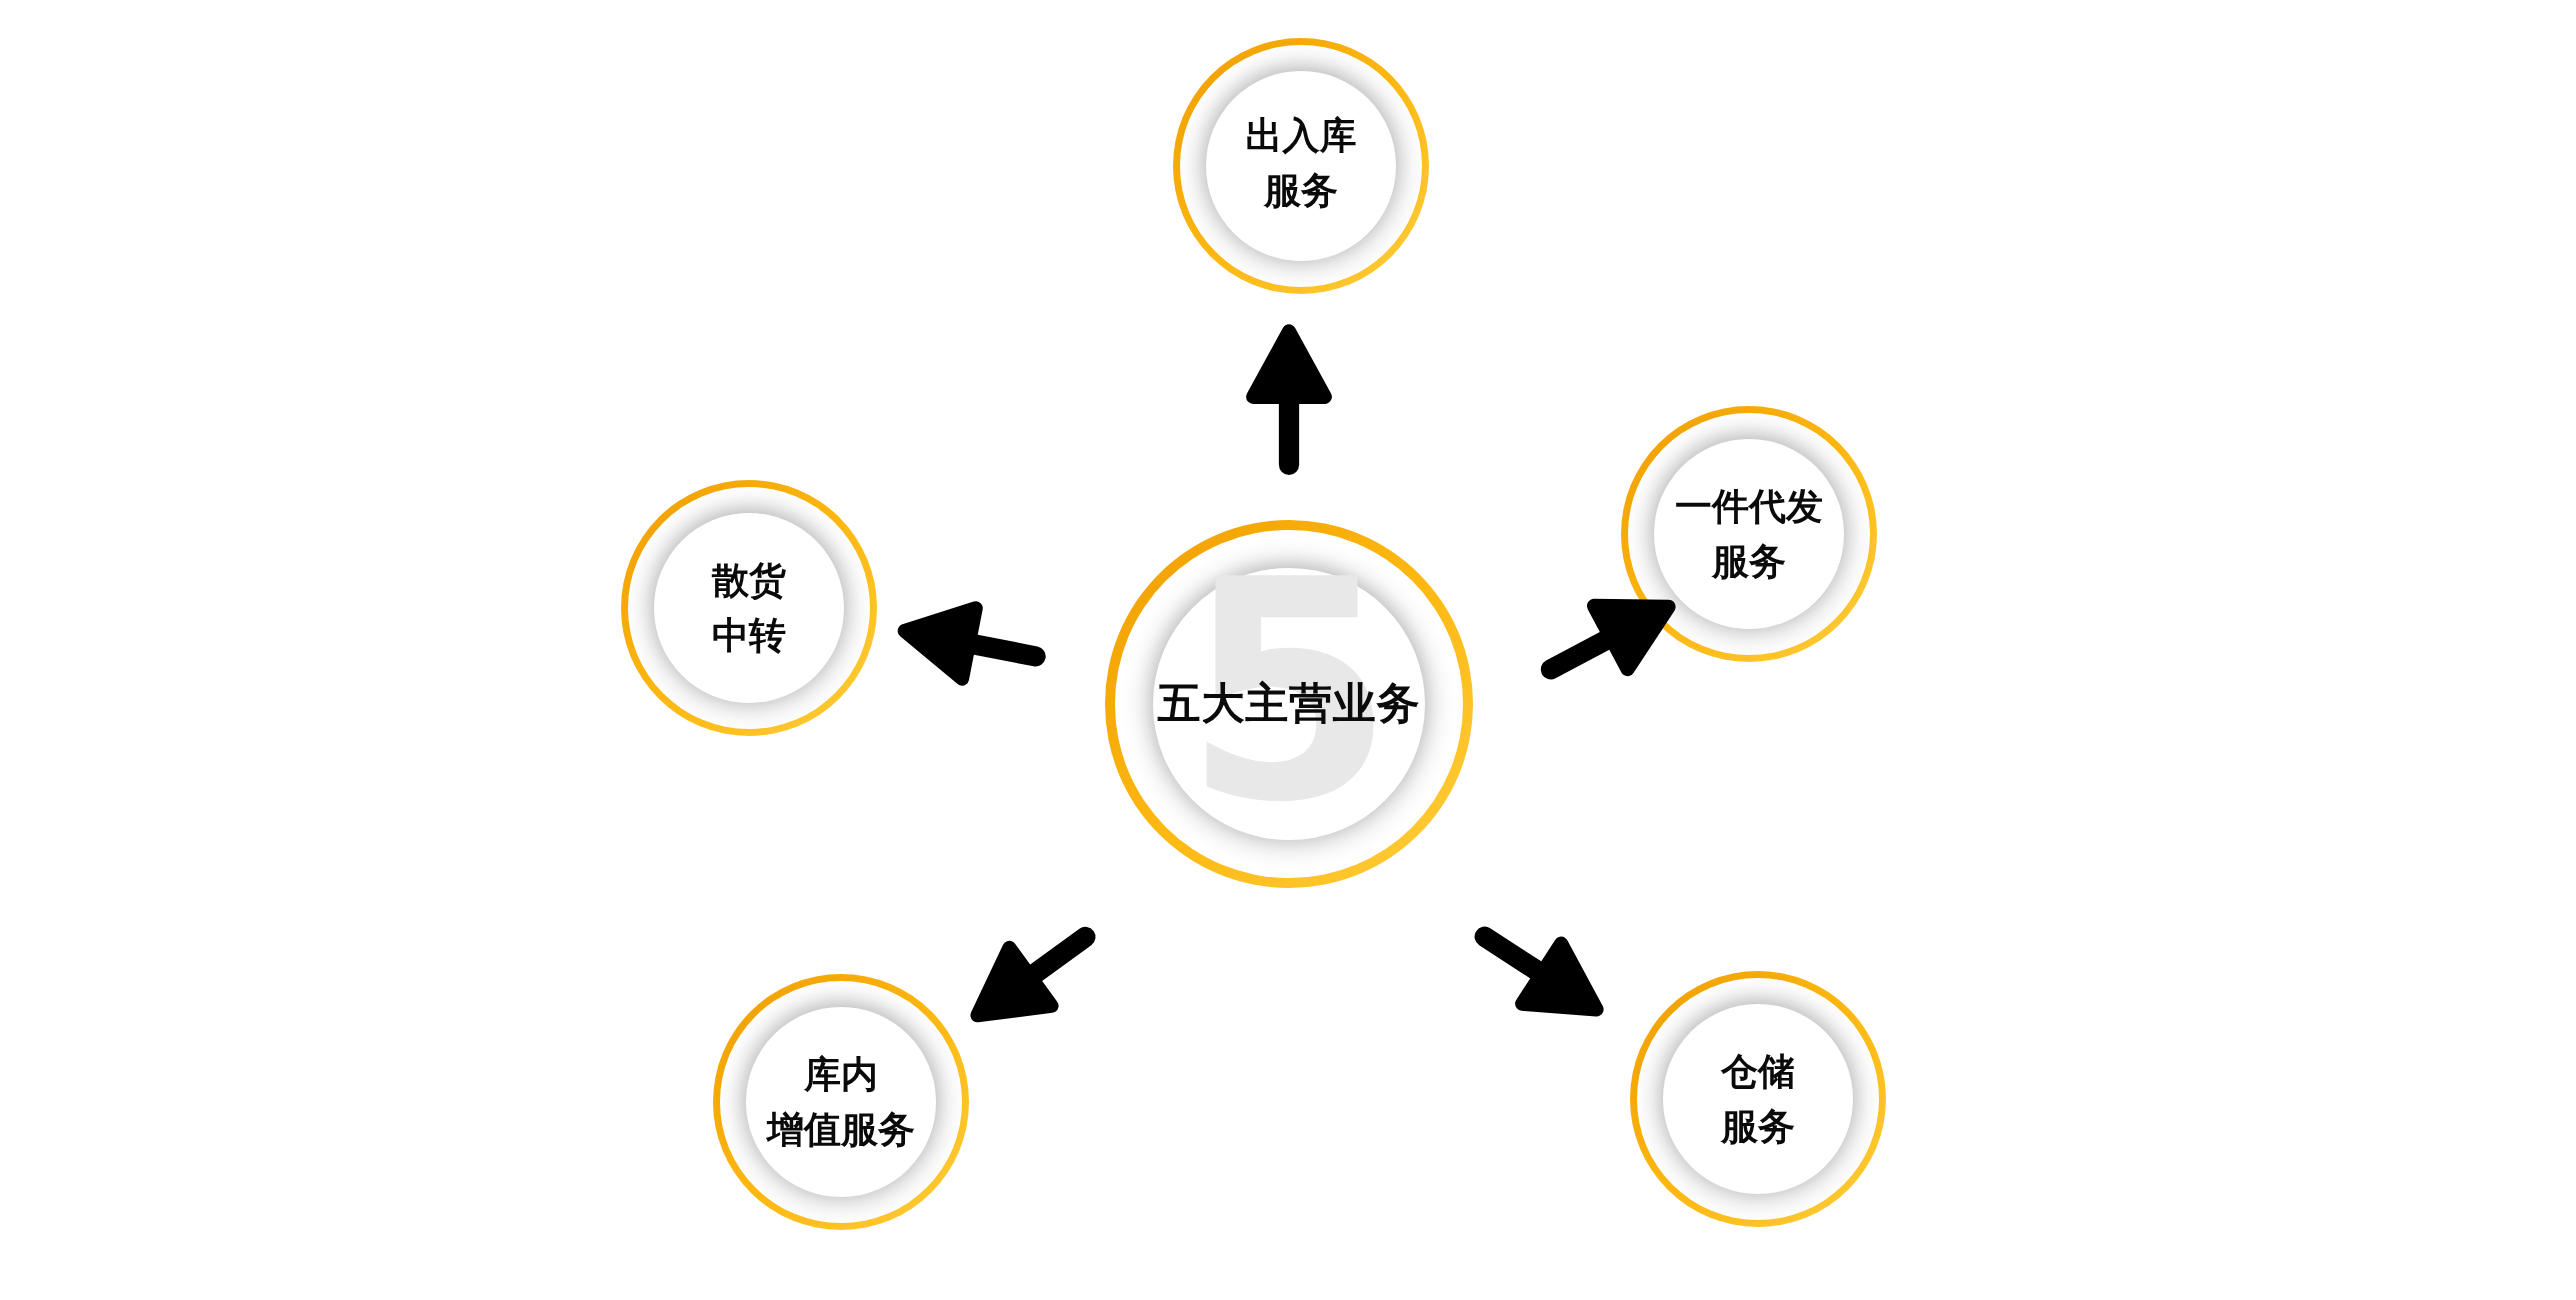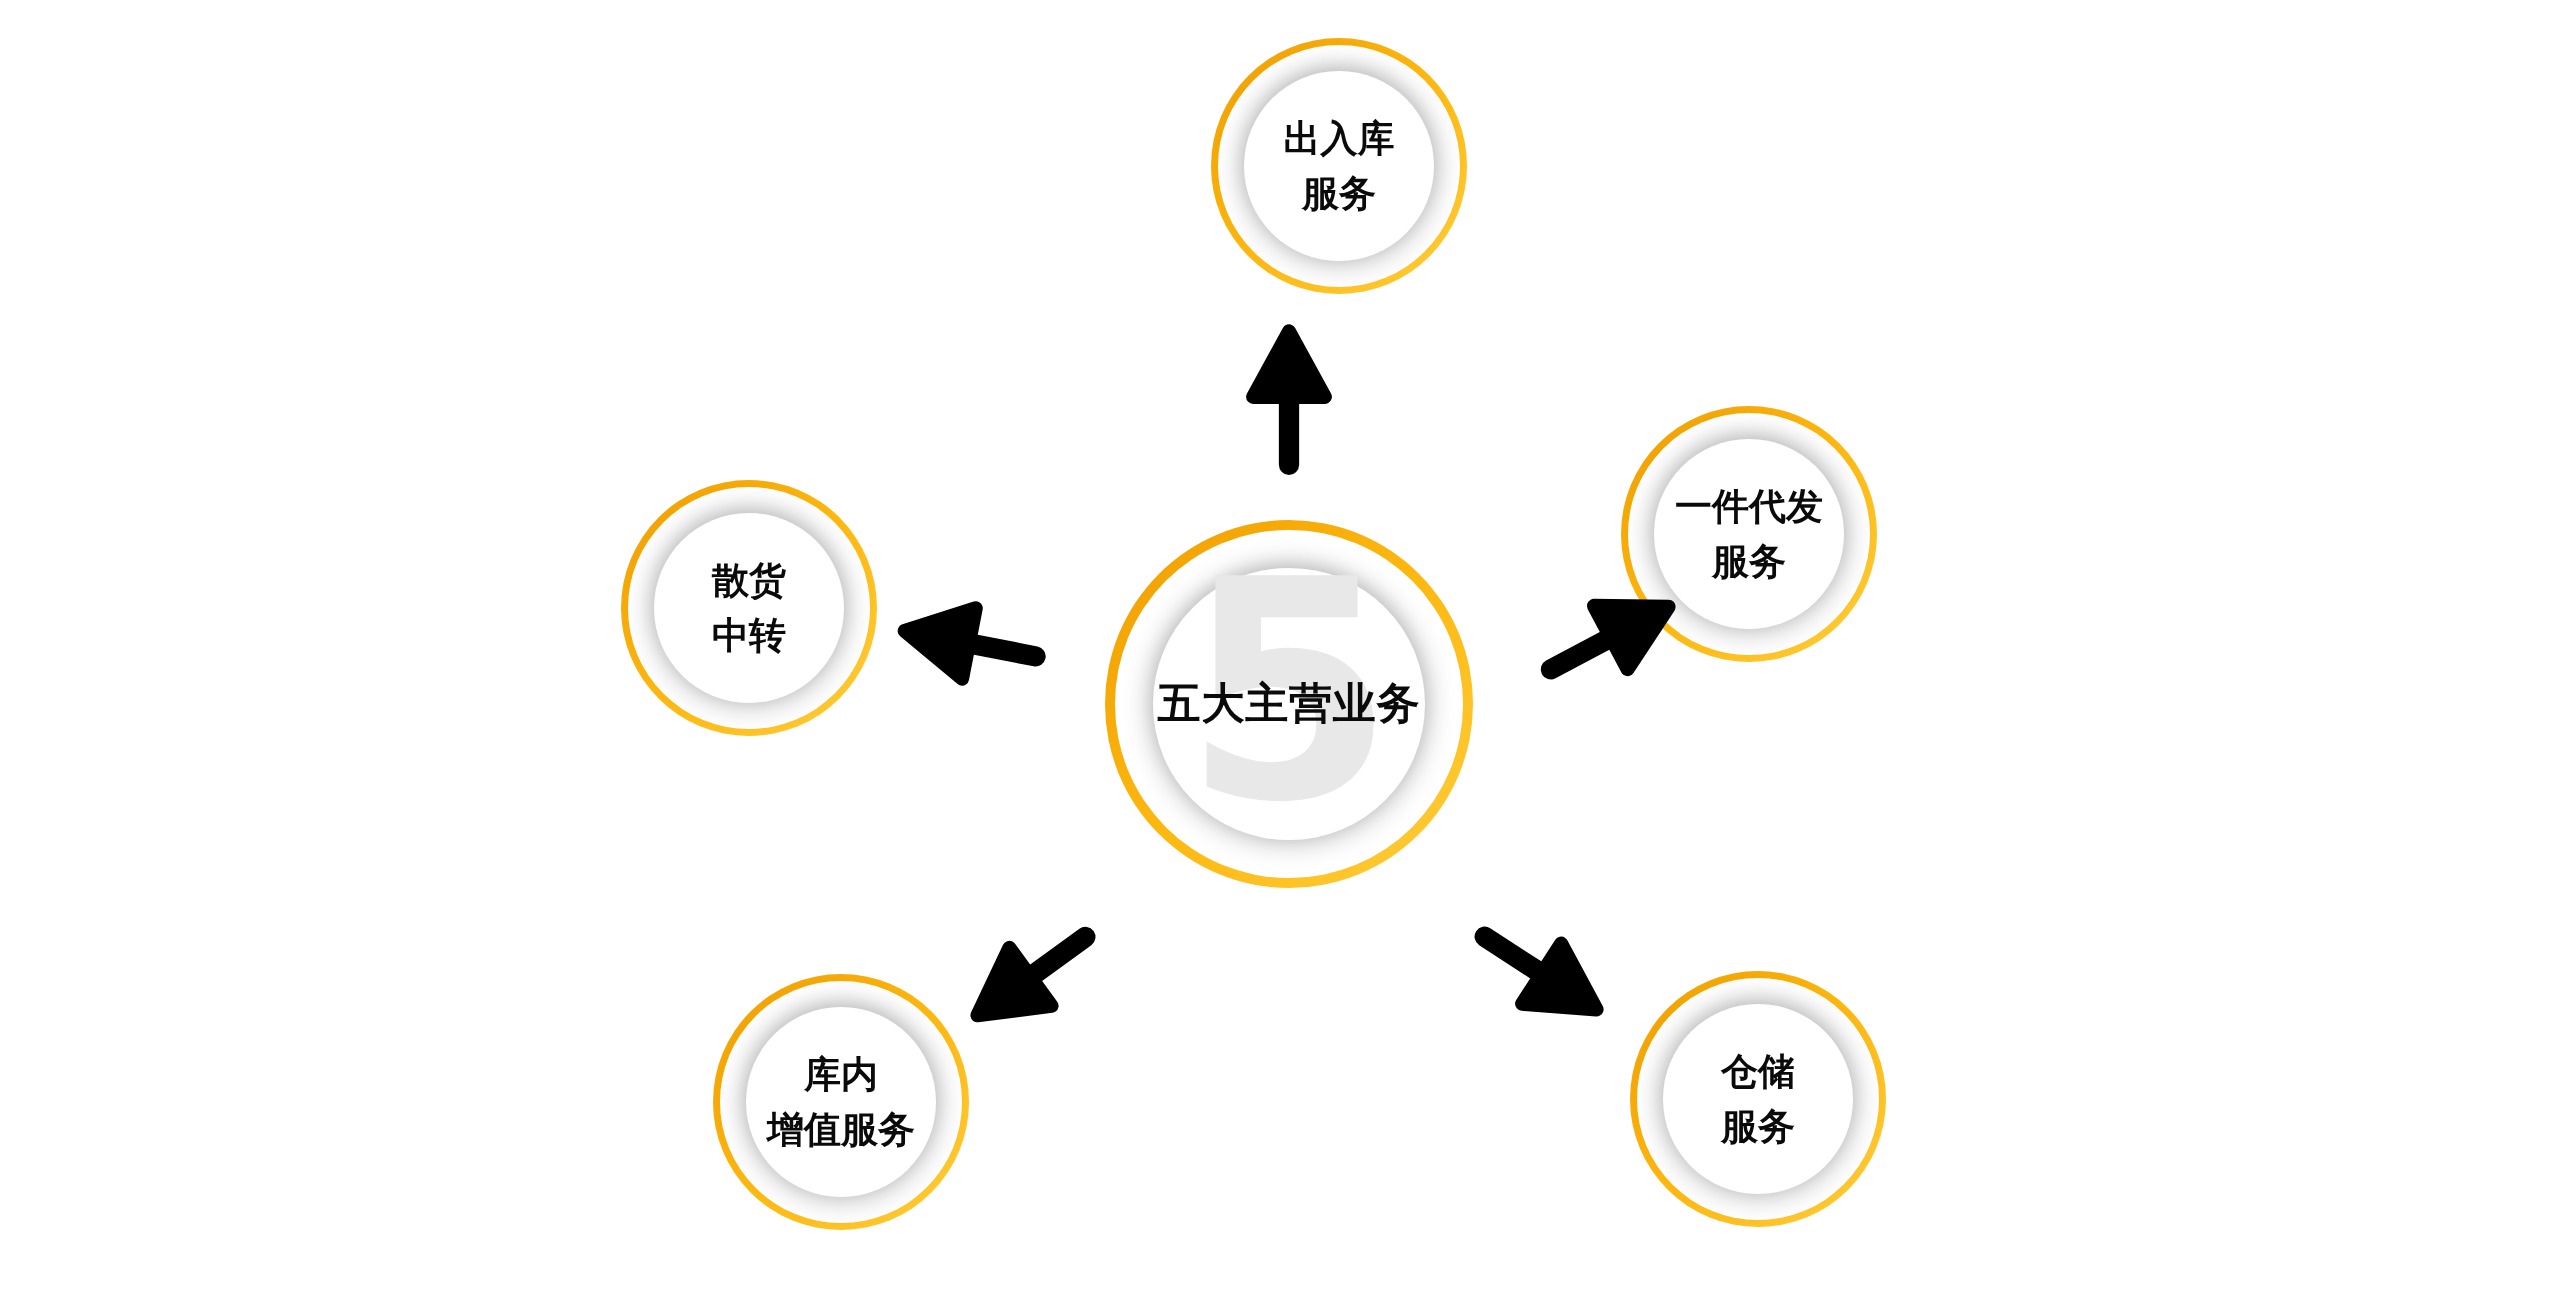--- a/index.html
+++ b/index.html
@@ -85,21 +85,21 @@
   .arrow {
     position: absolute;
     width: 156px;
     height: 94px;
     transform: translate(-50%, -50%) rotate(var(--r));
   }
   .arrow svg { display: block; width: 100%; height: 100%; }
 
   
   .hub            { left: 1105px; top: 520px;  }
-  .node-top       { left: 1211px; top: 38px;   }
+  .node-top       { left: 1173px; top: 38px; font-family: Liberation Mono, monospace;   }
   .node-ur        { left: 1621px; top: 406px;  }
   .node-lr        { left: 1630px; top: 971px; }
   .node-ll        { left: 713px;  top: 974px; }
   .node-ul        { left: 621px;  top: 480px;  }
 
   .arrow-up { left: 1289px; top: 400px;  --r: -90deg;  }
   .arrow-ur { left: 1608px; top: 639px;  --r: -28deg;  }
   .arrow-lr { left: 1539px; top: 972px; --r: 33deg;   }
   .arrow-ll { left: 1033px; top: 975px; --r: 144deg;  }
   .arrow-l  { left: 972px; top: 644px;  --r: 191deg;  }

